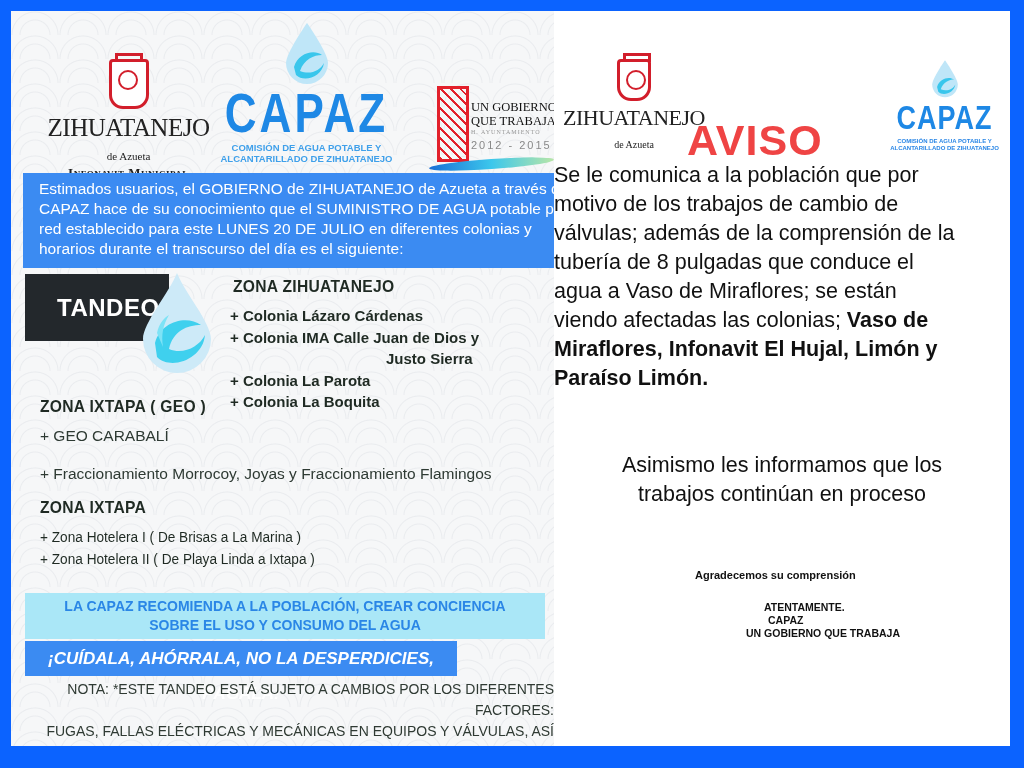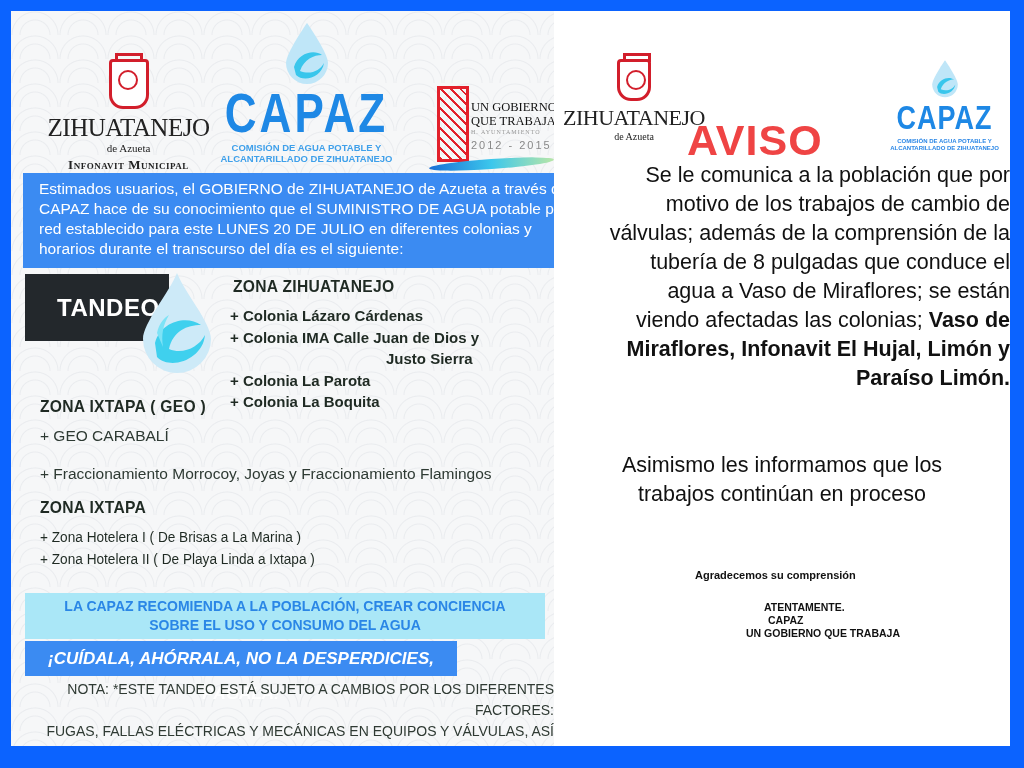--- a/index.html
+++ b/index.html
@@ -9,21 +9,21 @@
   .left{position:absolute;left:0;top:0;width:543px;height:735px;
     background-color:#f6f7f8;
     background-image:
       radial-gradient(circle at 50% 100%, transparent 14px, rgba(225,228,232,.6) 15px, transparent 16px, transparent 22px, rgba(225,228,232,.6) 23px, transparent 24px);
     background-size:48px 24px;}
   .logo-zihua{position:absolute;text-align:center;color:#222;}
   .shield{margin:0 auto;width:34px;height:44px;border:3px solid #d21e2b;border-radius:4px 4px 14px 14px;position:relative;background:#fff;}
   .shield:before{content:"";position:absolute;left:6px;top:8px;width:16px;height:16px;border:2px solid #d21e2b;border-radius:50%;}
   .shield:after{content:"";position:absolute;left:3px;top:-9px;width:22px;height:6px;border-top:3px solid #d21e2b;border-left:3px solid #d21e2b;border-right:3px solid #d21e2b;}
   .zihua-name{font-family:"Liberation Serif",serif;font-size:25px;letter-spacing:-0.5px;line-height:1;}
-  .zihua-sub{font-family:"Liberation Serif",serif;font-size:11px;margin-top:2px;}
+  .zihua-sub{font-family:"Liberation Serif",serif;font-size:11px;margin-top:10px;}
   .zihua-gov{font-family:"Liberation Serif",serif;font-size:13px;font-weight:bold;letter-spacing:.5px;font-variant:small-caps;margin-top:3px;}
   .drop{position:relative;display:block;margin:0 auto;}
   .drop svg{display:block;}
   .capaz-title{font-family:"Liberation Sans",sans-serif;font-weight:bold;color:#1e88e5;letter-spacing:3px;line-height:1;text-align:center;transform:scaleY(1.25);}
   .capaz-sub{color:#3fa0ea;font-weight:bold;text-align:center;line-height:1.15;}
   .gov-logo{position:absolute;left:418px;top:70px;width:125px;height:90px;}
   .tower{position:absolute;left:8px;top:5px;width:26px;height:70px;border:3px solid #e2202b;background:repeating-linear-gradient(45deg,#e2202b 0 2px,transparent 2px 7px);}
   .gov-text{position:absolute;left:42px;top:20px;font-family:"Liberation Serif",serif;font-size:12.5px;color:#111;line-height:1.1;white-space:nowrap;}
   .gov-years{position:absolute;left:42px;top:58px;font-size:11px;color:#888;letter-spacing:2px;}
   .gov-wave{position:absolute;left:0;top:78px;width:125px;height:10px;background:linear-gradient(90deg,#1a6fd6,#3cc7ec,#b8e6a8);border-radius:50%;transform:rotate(-4deg);}
@@ -33,21 +33,21 @@
   .zone-head{position:absolute;font-weight:bold;color:#1f2a23;font-size:17px;letter-spacing:.3px;transform:scaleX(.92);transform-origin:left;}
   .zone-item{position:absolute;font-weight:bold;color:#1f2a23;font-size:15px;white-space:nowrap;}
   .plain-item{position:absolute;color:#2e3a33;font-size:15.5px;white-space:nowrap;}
   .narrow-item{position:absolute;color:#1f2a23;font-size:15.5px;white-space:nowrap;transform:scaleX(.88);transform-origin:left;}
   .band-light{position:absolute;left:14px;top:582px;width:520px;height:46px;background:#aae7f7;color:#2a86e6;font-weight:bold;text-align:center;font-size:14px;line-height:19px;padding-top:4px;box-sizing:border-box;}
   .band-blue{position:absolute;left:14px;top:630px;width:432px;height:35px;background:#3b8bf2;color:#fff;font-weight:bold;font-style:italic;text-align:center;font-size:17px;line-height:35px;}
   .note{position:absolute;left:0;top:668px;width:543px;text-align:right;color:#2f3a33;font-size:14px;line-height:21px;}
   
   .right{position:absolute;left:543px;top:0;width:456px;height:735px;background:#fff;}
   .aviso{position:absolute;left:133px;top:105px;font-size:43px;font-weight:bold;color:#ef4444;letter-spacing:1px;text-align:right;}
-  .body-text{position:absolute;left:0;top:150px;width:456px;text-align:right;color:#111;font-size:21.5px;line-height:29px;}
+  .body-text{position:absolute;left:0;top:150px;width:456px;text-align:left;color:#111;font-size:21.5px;line-height:29px;}
   .body-text b{font-weight:bold;}
   .body-text2{position:absolute;left:0;top:440px;width:456px;text-align:center;color:#111;font-size:21.5px;line-height:29px;}
   .thanks{position:absolute;left:141px;top:558px;font-size:11px;font-weight:bold;color:#111;}
   .sign{position:absolute;left:192px;top:590px;font-size:10.5px;font-weight:bold;color:#111;line-height:13px;}
 </style>
 </head>
 <body>
 
 <div class="frame">
 

